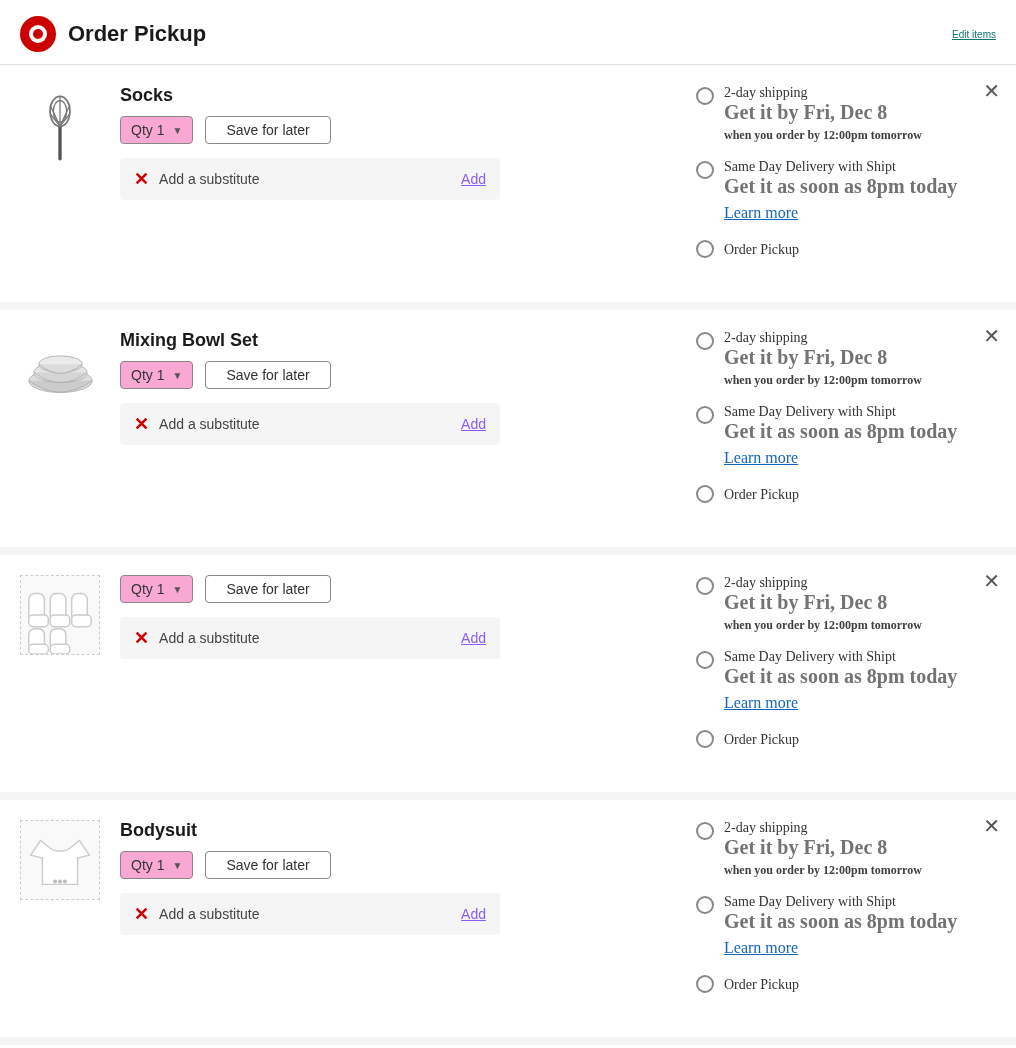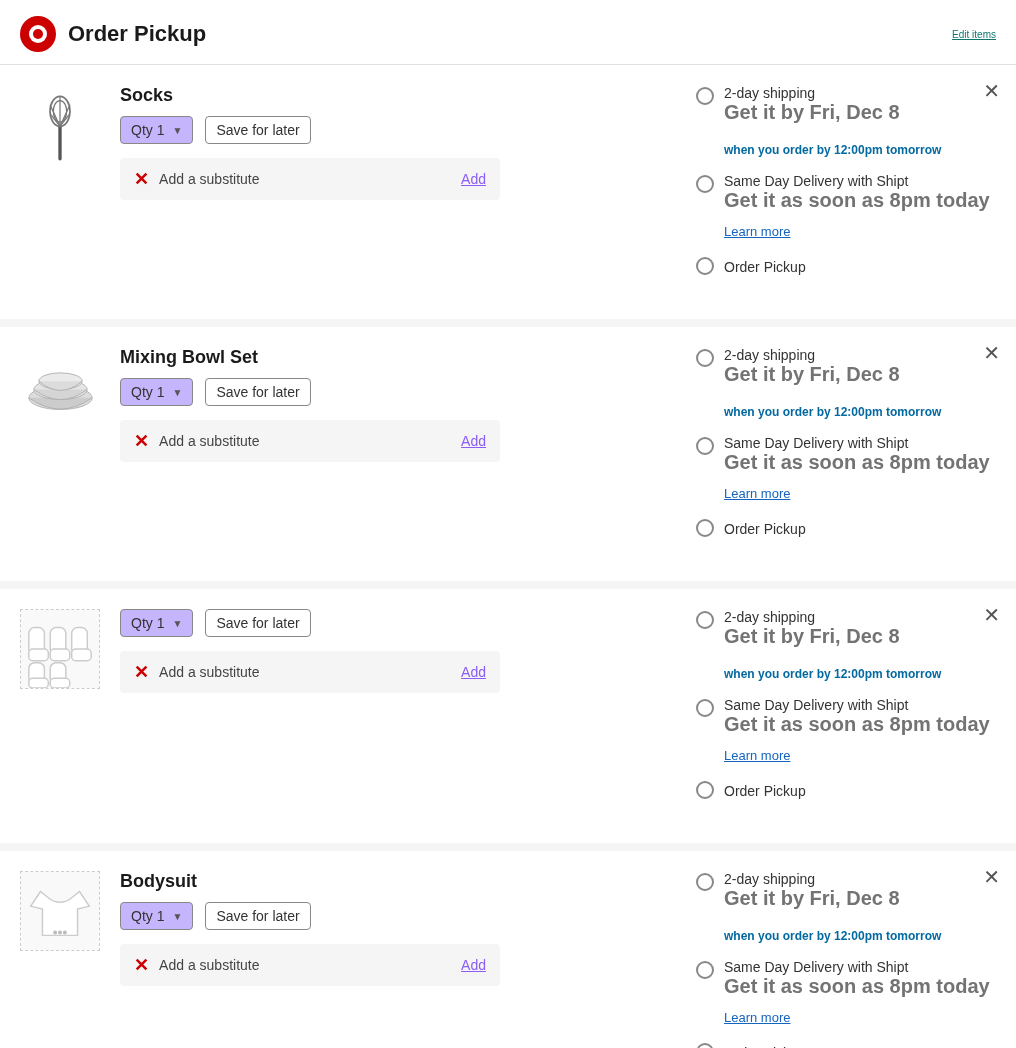--- a/index.html
+++ b/index.html
@@ -97,33 +97,33 @@
     }
 
     .qty-selector {
       display: flex;
       align-items: center;
       border: 1px solid #888;
       border-radius: 4px;
       padding: 5px 10px;
       font-size: 14px;
       cursor: pointer;
-      background: #c4b5fd;
+      background: #f9a8d4;
       gap: 8px;
     }
 
     .qty-selector .chevron {
       font-size: 10px;
       color: #555;
     }
 
     .save-for-later-btn {
       border: 1px solid #888;
       border-radius: 4px;
-      padding: 5px 10px;
+      padding: 5px 20px;
       font-size: 14px;
       background: white;
       cursor: pointer;
       color: #333;
     }
 
     .substitute-row {
       display: flex;
       align-items: center;
       justify-content: space-between;
@@ -152,20 +152,21 @@
       color: #8b5cf6;
       text-decoration: underline;
       cursor: pointer;
       background: none;
       border: none;
     }
 
     .delivery-options {
       flex: 0 0 320px;
       padding-left: 20px;
+      font-family: Liberation Serif, serif;
     }
 
     .delivery-option {
       margin-bottom: 16px;
     }
 
     .delivery-option-row {
       display: flex;
       align-items: flex-start;
       gap: 10px;
@@ -188,31 +189,31 @@
 
     .delivery-date {
       font-size: 20px;
       color: #737373;
       font-weight: 600;
     }
 
     .delivery-note {
       font-size: 12px;
       font-weight: 700;
-      color: #0369a1;
-      margin-top: 19px;
+      color: #404040;
+      margin-top: 4px;
     }
 
     .learn-more-link {
-      font-size: 13px;
+      font-size: 16px;
       color: #1565c0;
       text-decoration: underline;
       cursor: pointer;
       display: block;
-      margin-top: 12px;
+      margin-top: 6px;
     }
 
     .close-btn {
       position: absolute;
       top: 16px;
       right: 16px;
       background: none;
       border: none;
       font-size: 20px;
       cursor: pointer;

